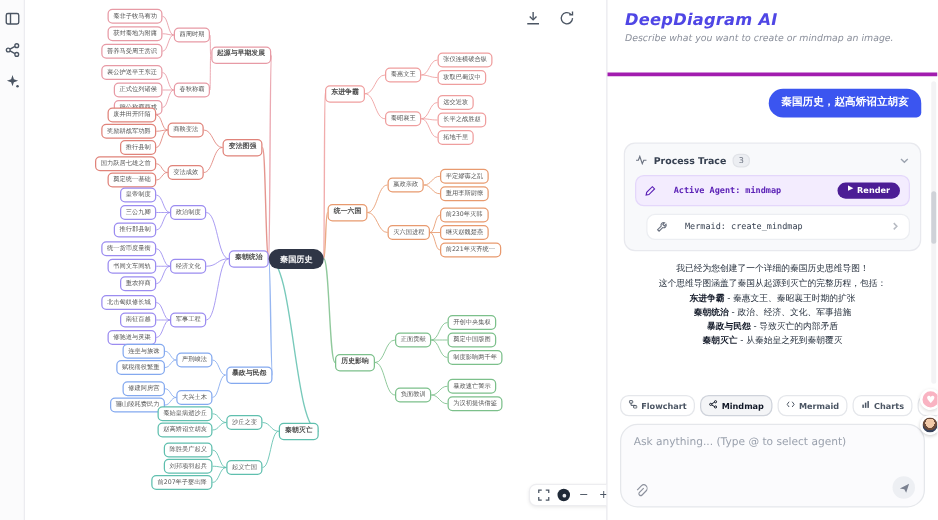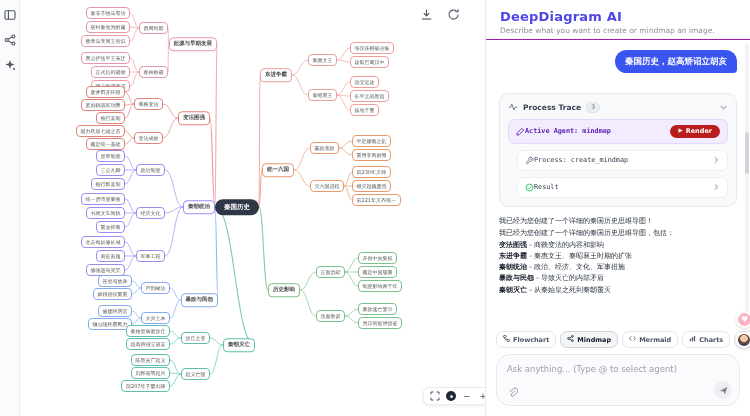--- a/index.html
+++ b/index.html
@@ -28,64 +28,64 @@
     border-radius:6px;box-shadow:0 1px 3px rgba(0,0,0,.08);display:flex;align-items:center;
     gap:6px;padding:0 6px;z-index:5;color:#4b5563;}
   .zoombar .zic{width:10px;height:10px;display:flex;align-items:center;justify-content:center;
     font-size:9px;line-height:1;cursor:pointer;}
   .zoombar .knob{width:10px;height:10px;border-radius:50%;background:#1f2937;display:flex;
     align-items:center;justify-content:center;cursor:pointer;}
   .zoombar .knob i{width:3px;height:3px;border-radius:50%;background:#e5e7eb;}
 
   
   .panel{position:relative;width:265px;height:416px;border-left:1px solid #e9e9ee;display:flex;flex-direction:column;background:#fff;}
-  .p-head{padding:9px 14px 4px;border-bottom:1px solid #a21caf;}
+  .p-head{padding:9px 14px 23px;border-bottom:3px solid #a21caf;font-style:italic;}
   .p-title{font-size:13px;font-weight:700;color:#4f46e5;letter-spacing:.2px;}
   .p-sub{font-size:7.5px;color:#8b909c;margin-top:2px;}
   .p-scroll{position:relative;flex:1;overflow:hidden;padding:0 13px;}
   .sb-track{position:absolute;right:1px;top:4px;bottom:4px;width:4px;background:#f3f3f5;border-radius:2px;}
   .sb-thumb{position:absolute;right:1px;top:92px;width:4px;height:42px;background:#cfd2d8;border-radius:2px;cursor:pointer;}
 
   .bubble{background:#3b55f0;color:#fff;font-size:8.5px;font-weight:700;line-height:1.3;
     padding:6px 10px;border-radius:12px;border-bottom-right-radius:4px;width:max-content;
     max-width:225px;margin-left:auto;cursor:default;}
   .bubble.first{margin-top:10px;}
 
   .trace{margin-top:20px;background:#f8f9fb;border:1px solid #e8e9ee;border-radius:9px;padding:8px;}
   .trace-h{display:flex;align-items:center;gap:5px;color:#374151;}
   .trace-h .tic{width:10px;height:10px;color:#6b7280;}
   .trace-title{font-size:7.5px;font-weight:700;}
   .trace-badge{font-size:6.5px;background:#eceef2;border:1px solid #e1e3e8;color:#6b7280;
     border-radius:5px;padding:1px 4px;line-height:1;}
   .trace-h .chev{margin-left:auto;width:9px;height:9px;color:#9ca3af;cursor:pointer;}
-  .t-row{display:flex;align-items:center;gap:0;margin-top:6px;border-radius:7px;padding:5px 7px;
+  .t-row{display:flex;align-items:center;gap:14px;margin-top:6px;border-radius:7px;padding:5px 7px;
     font-family:"DejaVu Sans Mono","Liberation Mono",monospace;font-size:6.8px;cursor:pointer;}
   .t-row.agent{background:#f3ecfe;border:1px solid #e4d7fb;color:#5b21b6;font-weight:700;}
   .t-row.plain{background:#fff;border:1px solid #eceef2;color:#374151;margin-left:9px;}
   .t-row .tic{width:9px;height:9px;flex:0 0 auto;}
   .t-row .chev{margin-left:auto;width:8px;height:8px;color:#b6bac2;}
-  .render-btn{margin-left:auto;background:#b91c1c;color:#fff;border:none;border-radius:9px;
+  .render-btn{margin-left:auto;background:#4c1d95;color:#fff;border:none;border-radius:9px;
     font-size:6.5px;font-weight:700;padding:2.5px 8px;display:flex;align-items:center;gap:3px;cursor:pointer;
     font-family:"DejaVu Sans","Liberation Sans",sans-serif;}
   .render-btn .tri{font-size:5.5px;line-height:1;}
 
-  .ai{margin-top:9px;font-size:7px;line-height:1.6;color:#1f2937;}
+  .ai{margin-top:9px;font-size:7px;line-height:1.6;color:#1f2937;text-align:center;}
   .ai .para{margin-bottom:1px;}
   .ai .sec{font-weight:700;}
   .ai .item b{font-weight:700;color:#111827;}
 
   .agents{display:flex;gap:4px;align-items:center;padding:5px 10px 4px;flex-wrap:nowrap;}
   .agent-btn{display:flex;align-items:center;gap:3px;border:1px solid #e5e7eb;background:#fff;
     color:#4b5563;border-radius:7px;padding:3px 6px;font-size:6.5px;font-weight:600;cursor:pointer;
     white-space:nowrap;font-family:inherit;}
   .agent-btn svg{width:7px;height:7px;}
   .agent-btn.active{background:#f4f5f7;border-color:#cfd3db;color:#111827;}
 
   .inputbox{margin:2px 10px 10px;border:1px solid #e5e7eb;background:#fbfbfd;border-radius:14px;
-    height:52px;position:relative;padding:9px 10px;cursor:text;}
+    height:67px;position:relative;padding:9px 10px;cursor:text;}
   .inputbox .ph{font-size:8.5px;color:#9aa1ad;}
   .inputbox .clip{position:absolute;left:10px;bottom:7px;width:11px;height:11px;color:#8b909c;cursor:pointer;}
   .send{position:absolute;right:7px;bottom:6px;width:18px;height:18px;border-radius:50%;
     background:#edeff3;border:none;display:flex;align-items:center;justify-content:center;
     color:#7b8190;cursor:pointer;}
   .send svg{width:9px;height:9px;}
 
   .float-badge{position:absolute;right:-3px;top:311px;width:17px;height:17px;border-radius:50%;
     background:#f9b3c2;border:2px solid #fff;box-shadow:0 1px 3px rgba(0,0,0,.15);z-index:9;
     display:flex;align-items:center;justify-content:center;color:#fff;font-size:8px;cursor:pointer;}
@@ -321,43 +321,32 @@
           <button class="render-btn">
             <span class="tri">▶</span>
             <span>Render</span>
           </button>
         </div>
 
         <div class="t-row plain">
           <svg class="tic" viewBox="0 0 10 10" fill="none" stroke="#6b7280" stroke-width="1">
             <path d="M8.7 2.6a2.3 2.3 0 0 1-3 3L2.5 8.8 1.2 7.5l3.2-3.2a2.3 2.3 0 0 1 3-3l-1.5 1.5 1.3 1.3z"></path>
           </svg>
-          <span>Process: create_mindmap</span>
+          <span>Mermaid: create_mindmap</span>
           <svg class="chev" viewBox="0 0 8 8" fill="none" stroke="currentColor" stroke-width="1.2">
             <polyline points="3,1.5 5.5,4 3,6.5"></polyline>
           </svg>
         </div>
 
-        <div class="t-row plain">
-          <svg class="tic" viewBox="0 0 10 10" fill="none" stroke="#22c55e" stroke-width="1">
-            <circle cx="5" cy="5" r="3.8"></circle>
-              <polyline points="3.2,5.1 4.5,6.4 6.9,3.8"></polyline>
-          </svg>
-          <span>Result</span>
-          <svg class="chev" viewBox="0 0 8 8" fill="none" stroke="currentColor" stroke-width="1.2">
-            <polyline points="3,1.5 5.5,4 3,6.5"></polyline>
-          </svg>
-        </div>
       </div>
 
       <div class="ai">
         <div class="para">我已经为您创建了一个详细的秦国历史思维导图！</div>
-        <div class="para">我已经为您创建了一个详细的秦国历史思维导图，包括：</div>
+        <div class="para">这个思维导图涵盖了秦国从起源到灭亡的完整历程，包括：</div>
         <div id="ai-items">
-            <div class="item"><b>变法图强</b> - 商鞅变法的内容和影响</div>
             <div class="item"><b>东进争霸</b> - 秦惠文王、秦昭襄王时期的扩张</div>
             <div class="item"><b>秦朝统治</b> - 政治、经济、文化、军事措施</div>
             <div class="item"><b>暴政与民怨</b> - 导致灭亡的内部矛盾</div>
             <div class="item"><b>秦朝灭亡</b> - 从秦始皇之死到秦朝覆灭</div>
           </div>
 
       </div>
 
     </div>
 

